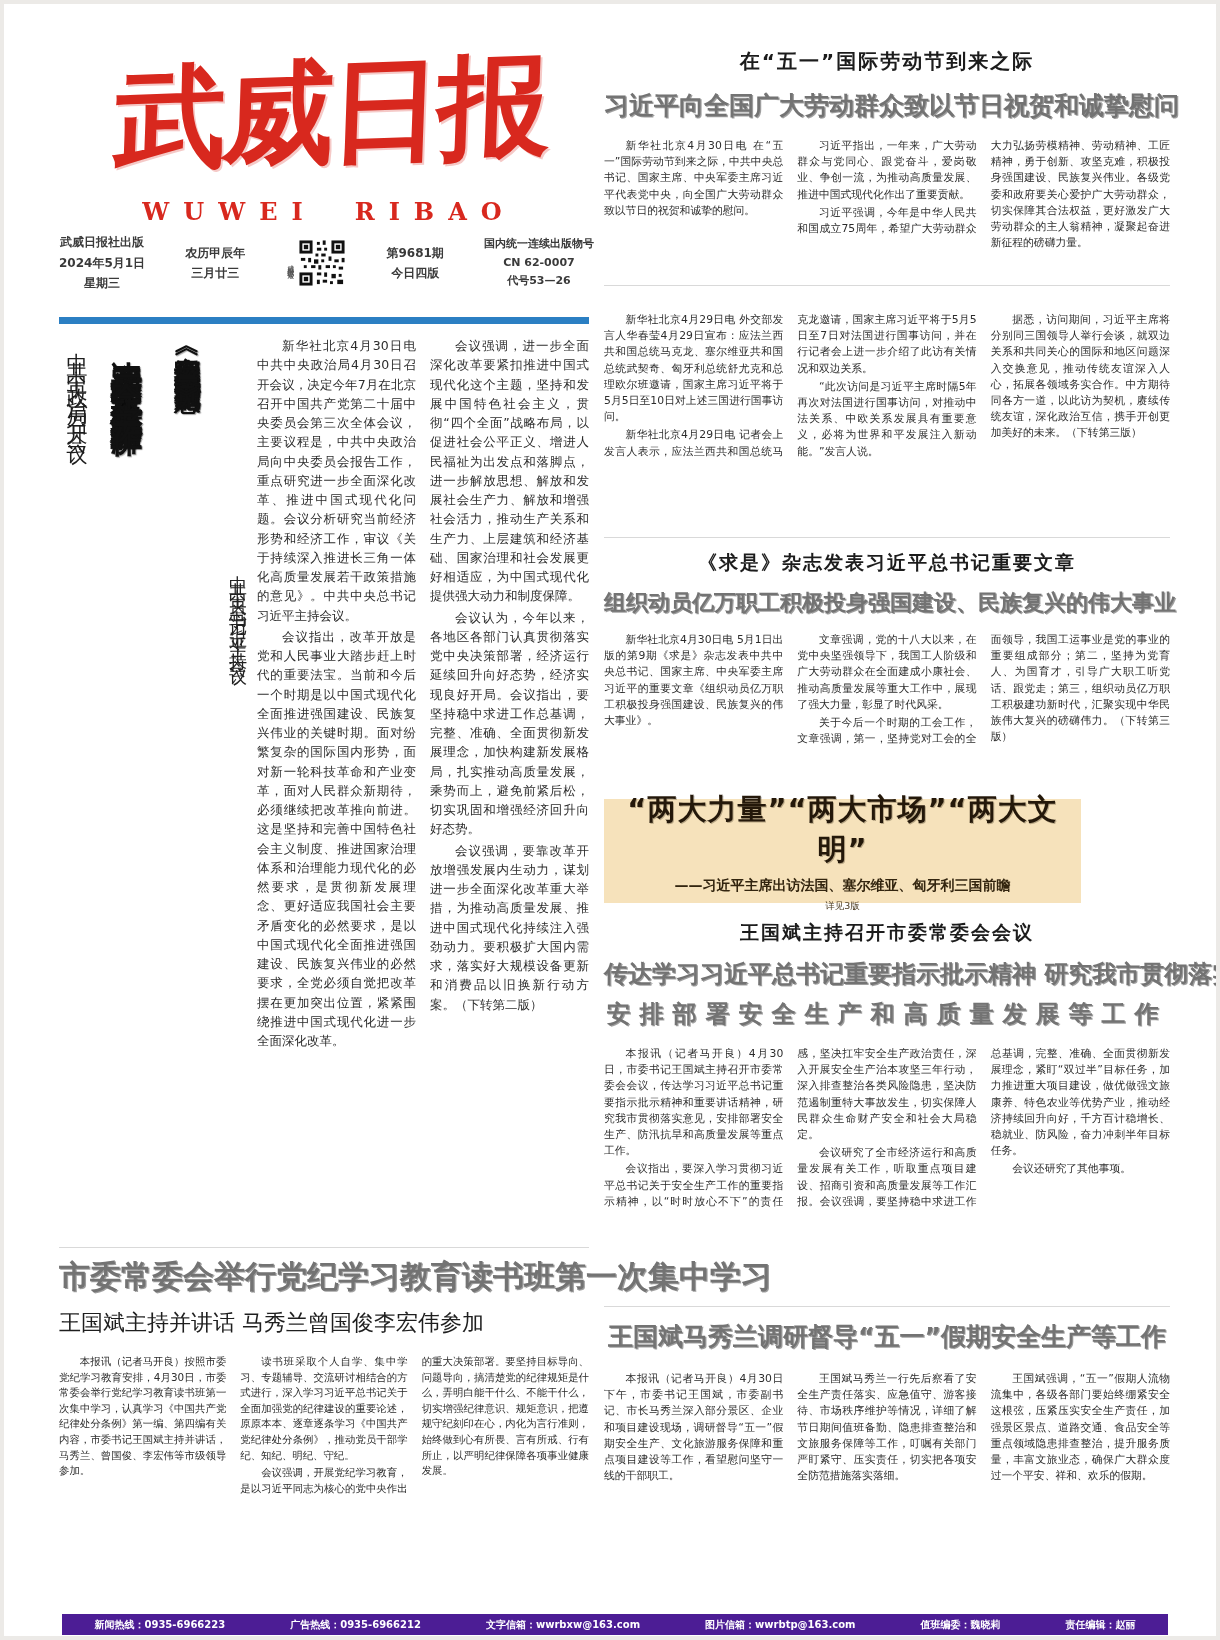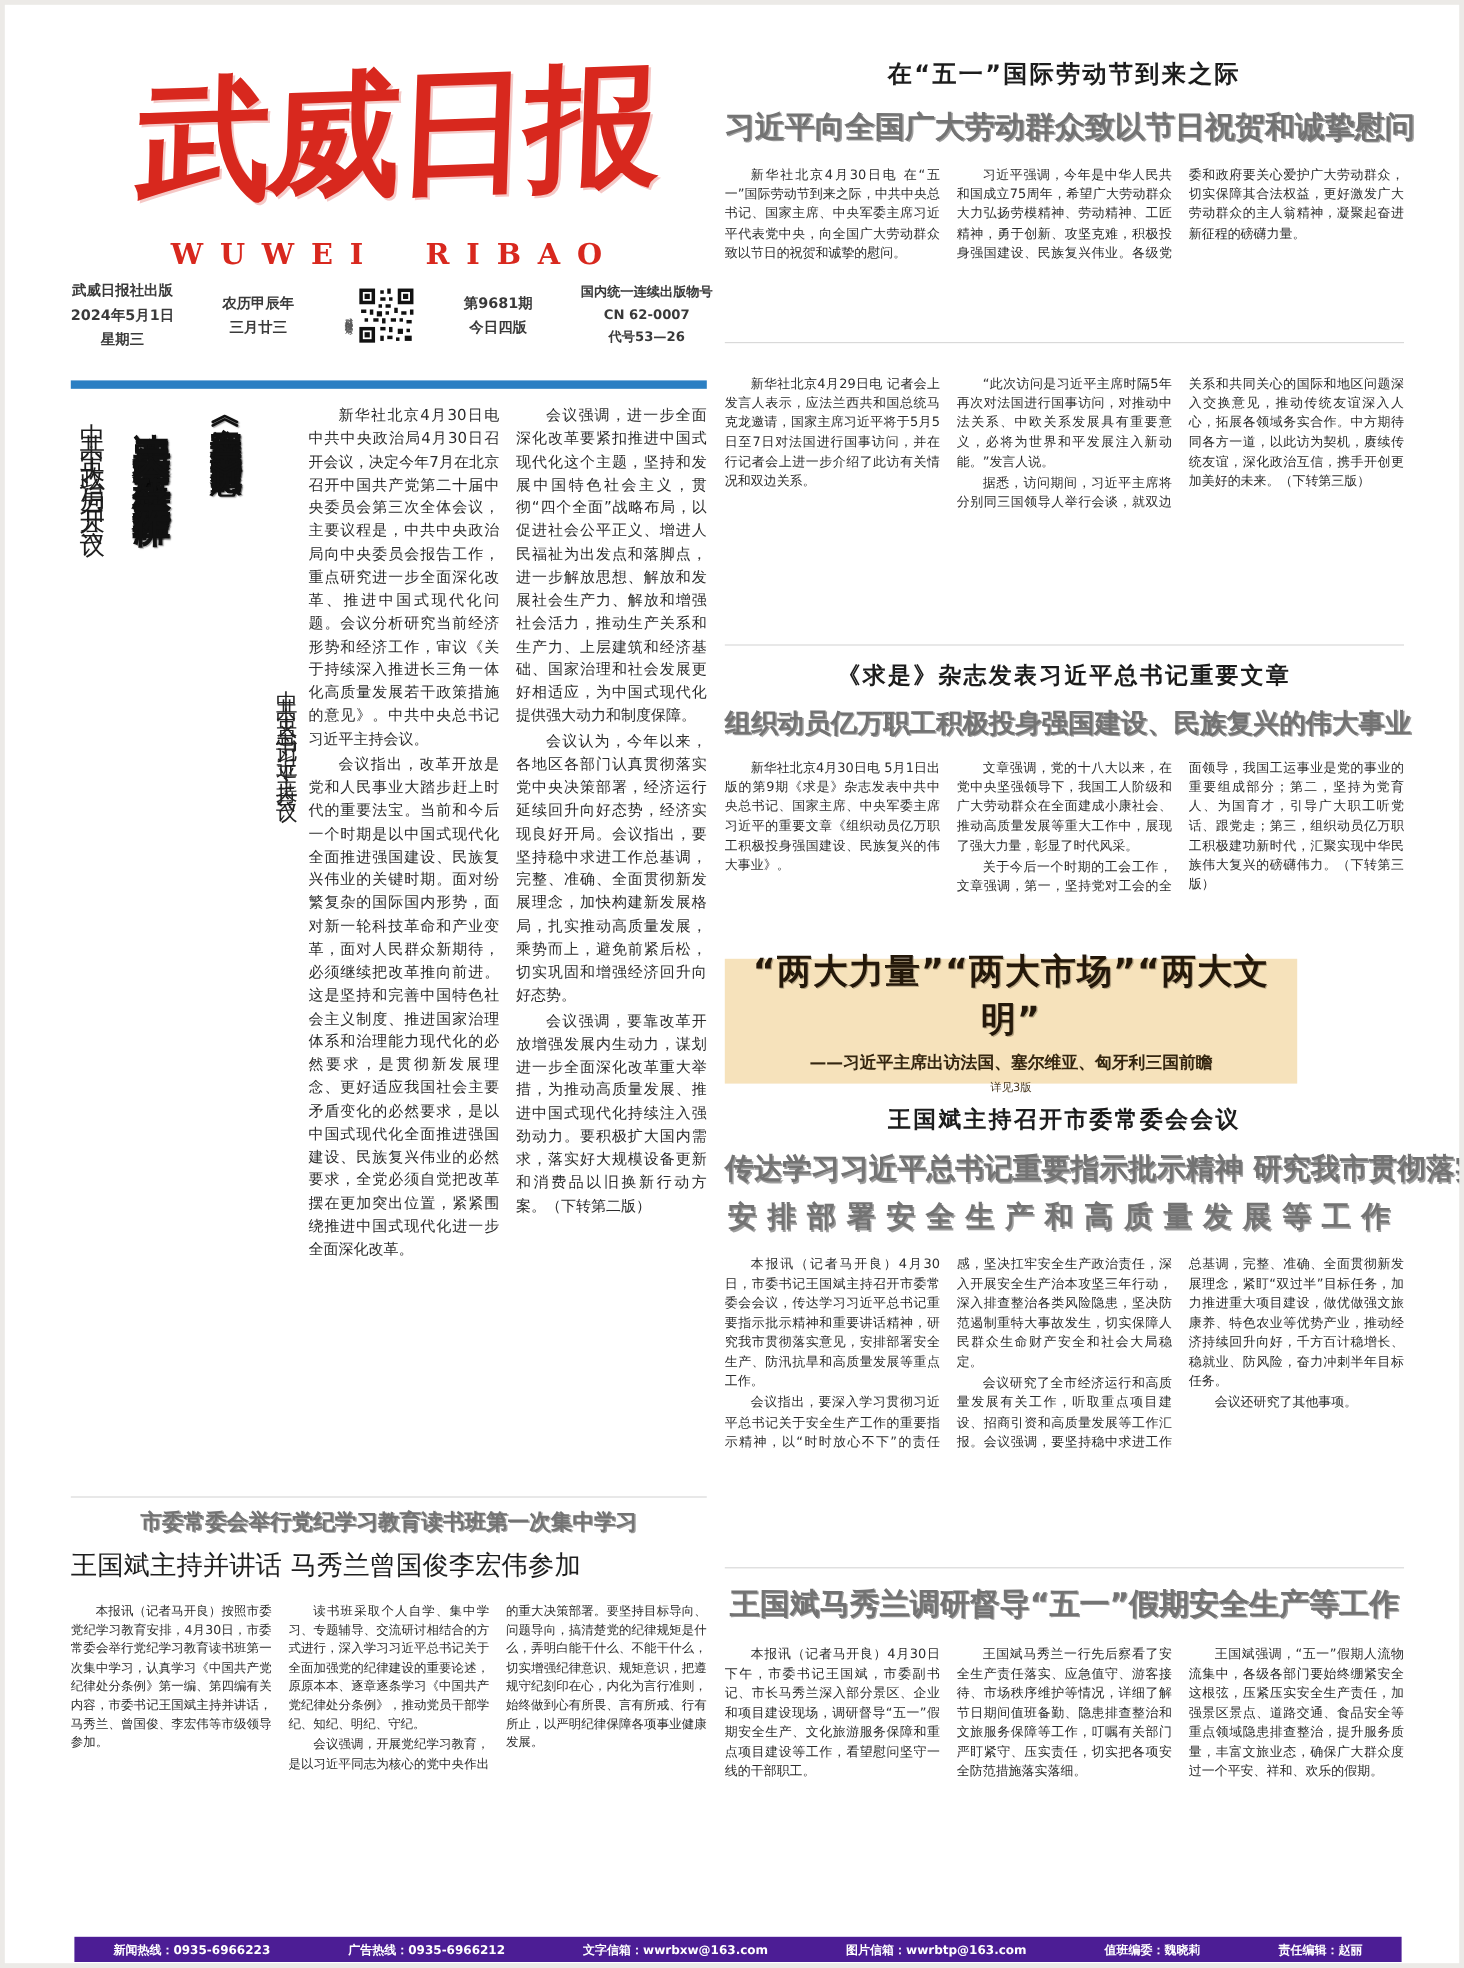--- a/index.html
+++ b/index.html
@@ -153,41 +153,43 @@
         <p>新华社北京4月30日电 中共中央政治局4月30日召开会议，决定今年7月在北京召开中国共产党第二十届中央委员会第三次全体会议，主要议程是，中共中央政治局向中央委员会报告工作，重点研究进一步全面深化改革、推进中国式现代化问题。会议分析研究当前经济形势和经济工作，审议《关于持续深入推进长三角一体化高质量发展若干政策措施的意见》。中共中央总书记习近平主持会议。</p>
         <p>会议指出，改革开放是党和人民事业大踏步赶上时代的重要法宝。当前和今后一个时期是以中国式现代化全面推进强国建设、民族复兴伟业的关键时期。面对纷繁复杂的国际国内形势，面对新一轮科技革命和产业变革，面对人民群众新期待，必须继续把改革推向前进。这是坚持和完善中国特色社会主义制度、推进国家治理体系和治理能力现代化的必然要求，是贯彻新发展理念、更好适应我国社会主要矛盾变化的必然要求，是以中国式现代化全面推进强国建设、民族复兴伟业的必然要求，全党必须自觉把改革摆在更加突出位置，紧紧围绕推进中国式现代化进一步全面深化改革。</p>
         <p>会议强调，进一步全面深化改革要紧扣推进中国式现代化这个主题，坚持和发展中国特色社会主义，贯彻“四个全面”战略布局，以促进社会公平正义、增进人民福祉为出发点和落脚点，进一步解放思想、解放和发展社会生产力、解放和增强社会活力，推动生产关系和生产力、上层建筑和经济基础、国家治理和社会发展更好相适应，为中国式现代化提供强大动力和制度保障。</p>
         <p>会议认为，今年以来，各地区各部门认真贯彻落实党中央决策部署，经济运行延续回升向好态势，经济实现良好开局。会议指出，要坚持稳中求进工作总基调，完整、准确、全面贯彻新发展理念，加快构建新发展格局，扎实推动高质量发展，乘势而上，避免前紧后松，切实巩固和增强经济回升向好态势。</p>
         <p>会议强调，要靠改革开放增强发展内生动力，谋划进一步全面深化改革重大举措，为推动高质量发展、推进中国式现代化持续注入强劲动力。要积极扩大国内需求，落实好大规模设备更新和消费品以旧换新行动方案。（下转第二版）</p>
       </div>
   </div>
 
   <div class="abs sep" style="left:55px;top:1243px;width:530px;"></div>
   <div class="abs" style="left:55px;top:1252px;width:530px;">
-    <div class="hl" style="font-size:18px;">市委常委会举行党纪学习教育读书班第一次集中学习</div>
+    <div class="hl" style="font-size:31px;">市委常委会举行党纪学习教育读书班第一次集中学习</div>
     <div style="text-align:left;font-size:22px;margin-top:10px;color:#1e1e1e;">王国斌主持并讲话 马秀兰曾国俊李宏伟参加</div>
     <div class="cols c3" style="margin-top:16px;height:238px;font-size:10.4px;">
         <p>本报讯（记者马开良）按照市委党纪学习教育安排，4月30日，市委常委会举行党纪学习教育读书班第一次集中学习，认真学习《中国共产党纪律处分条例》第一编、第四编有关内容，市委书记王国斌主持并讲话，马秀兰、曾国俊、李宏伟等市级领导参加。</p>
         <p>读书班采取个人自学、集中学习、专题辅导、交流研讨相结合的方式进行，深入学习习近平总书记关于全面加强党的纪律建设的重要论述，原原本本、逐章逐条学习《中国共产党纪律处分条例》，推动党员干部学纪、知纪、明纪、守纪。</p>
         <p>会议强调，开展党纪学习教育，是以习近平同志为核心的党中央作出的重大决策部署。要坚持目标导向、问题导向，搞清楚党的纪律规矩是什么，弄明白能干什么、不能干什么，切实增强纪律意识、规矩意识，把遵规守纪刻印在心，内化为言行准则，始终做到心有所畏、言有所戒、行有所止，以严明纪律保障各项事业健康发展。</p>
       </div>
   </div>
 
   <div class="abs" style="left:600px;top:44px;width:566px;">
     <div class="kicker">在“五一”国际劳动节到来之际</div>
     <div class="hl" style="font-size:25px;margin-top:14px;">习近平向全国广大劳动群众致以节日祝贺和诚挚慰问</div>
     <div class="cols c3" style="margin-top:16px;height:130px;">
         <p>新华社北京4月30日电 在“五一”国际劳动节到来之际，中共中央总书记、国家主席、中央军委主席习近平代表党中央，向全国广大劳动群众致以节日的祝贺和诚挚的慰问。</p>
+        <p>习近平指出，一年来，广大劳动群众与党同心、跟党奋斗，爱岗敬业、争创一流，为推动高质量发展、推进中国式现代化作出了重要贡献。</p>
         <p>习近平强调，今年是中华人民共和国成立75周年，希望广大劳动群众大力弘扬劳模精神、劳动精神、工匠精神，勇于创新、攻坚克难，积极投身强国建设、民族复兴伟业。各级党委和政府要关心爱护广大劳动群众，切实保障其合法权益，更好激发广大劳动群众的主人翁精神，凝聚起奋进新征程的磅礴力量。</p>
       </div>
   </div>
 
   <div class="abs sep" style="left:600px;top:281px;width:566px;"></div>
   <div class="abs" style="left:600px;top:292px;width:566px;">
     <div class="cols c3" style="margin-top:16px;height:182px;">
+        <p>新华社北京4月29日电 外交部发言人华春莹4月29日宣布：应法兰西共和国总统马克龙、塞尔维亚共和国总统武契奇、匈牙利总统舒尤克和总理欧尔班邀请，国家主席习近平将于5月5日至10日对上述三国进行国事访问。</p>
         <p>新华社北京4月29日电 记者会上 发言人表示，应法兰西共和国总统马克龙邀请，国家主席习近平将于5月5日至7日对法国进行国事访问，并在行记者会上进一步介绍了此访有关情况和双边关系。</p>
         <p>“此次访问是习近平主席时隔5年再次对法国进行国事访问，对推动中法关系、中欧关系发展具有重要意义，必将为世界和平发展注入新动能。”发言人说。</p>
         <p>据悉，访问期间，习近平主席将分别同三国领导人举行会谈，就双边关系和共同关心的国际和地区问题深入交换意见，推动传统友谊深入人心，拓展各领域务实合作。中方期待同各方一道，以此访为契机，赓续传统友谊，深化政治互信，携手开创更加美好的未来。（下转第三版）</p>
       </div>
   </div>
 
   <div class="abs sep" style="left:600px;top:533px;width:566px;"></div>
   <div class="abs" style="left:600px;top:546px;width:566px;">
     <div class="kicker" style="font-size:19px;">《求是》杂志发表习近平总书记重要文章</div>
     <div class="hl" style="font-size:22px;margin-top:12px;">组织动员亿万职工积极投身强国建设、民族复兴的伟大事业</div>

